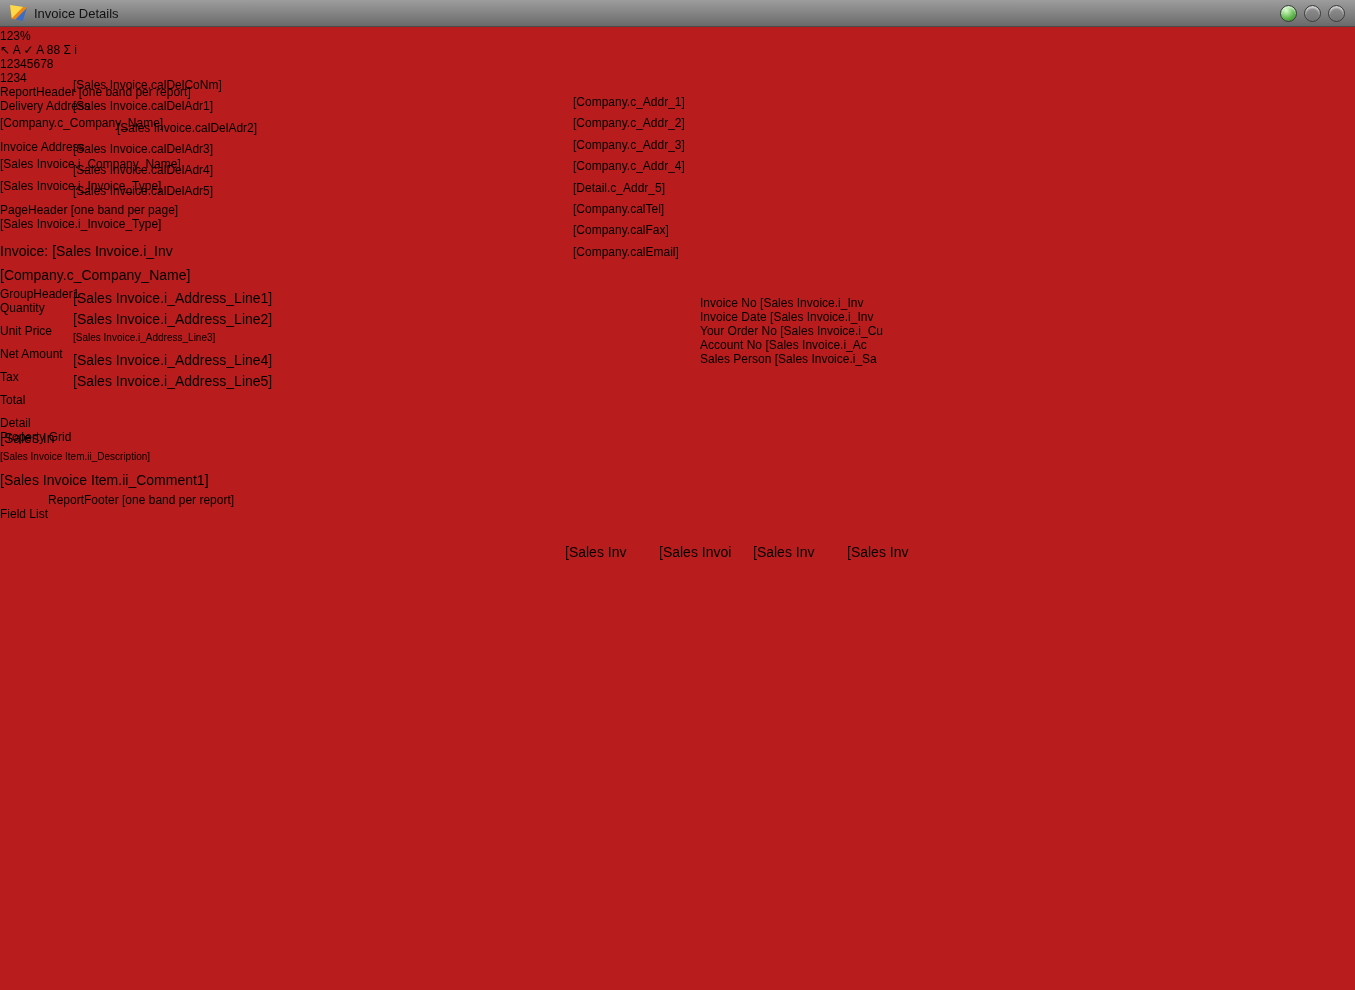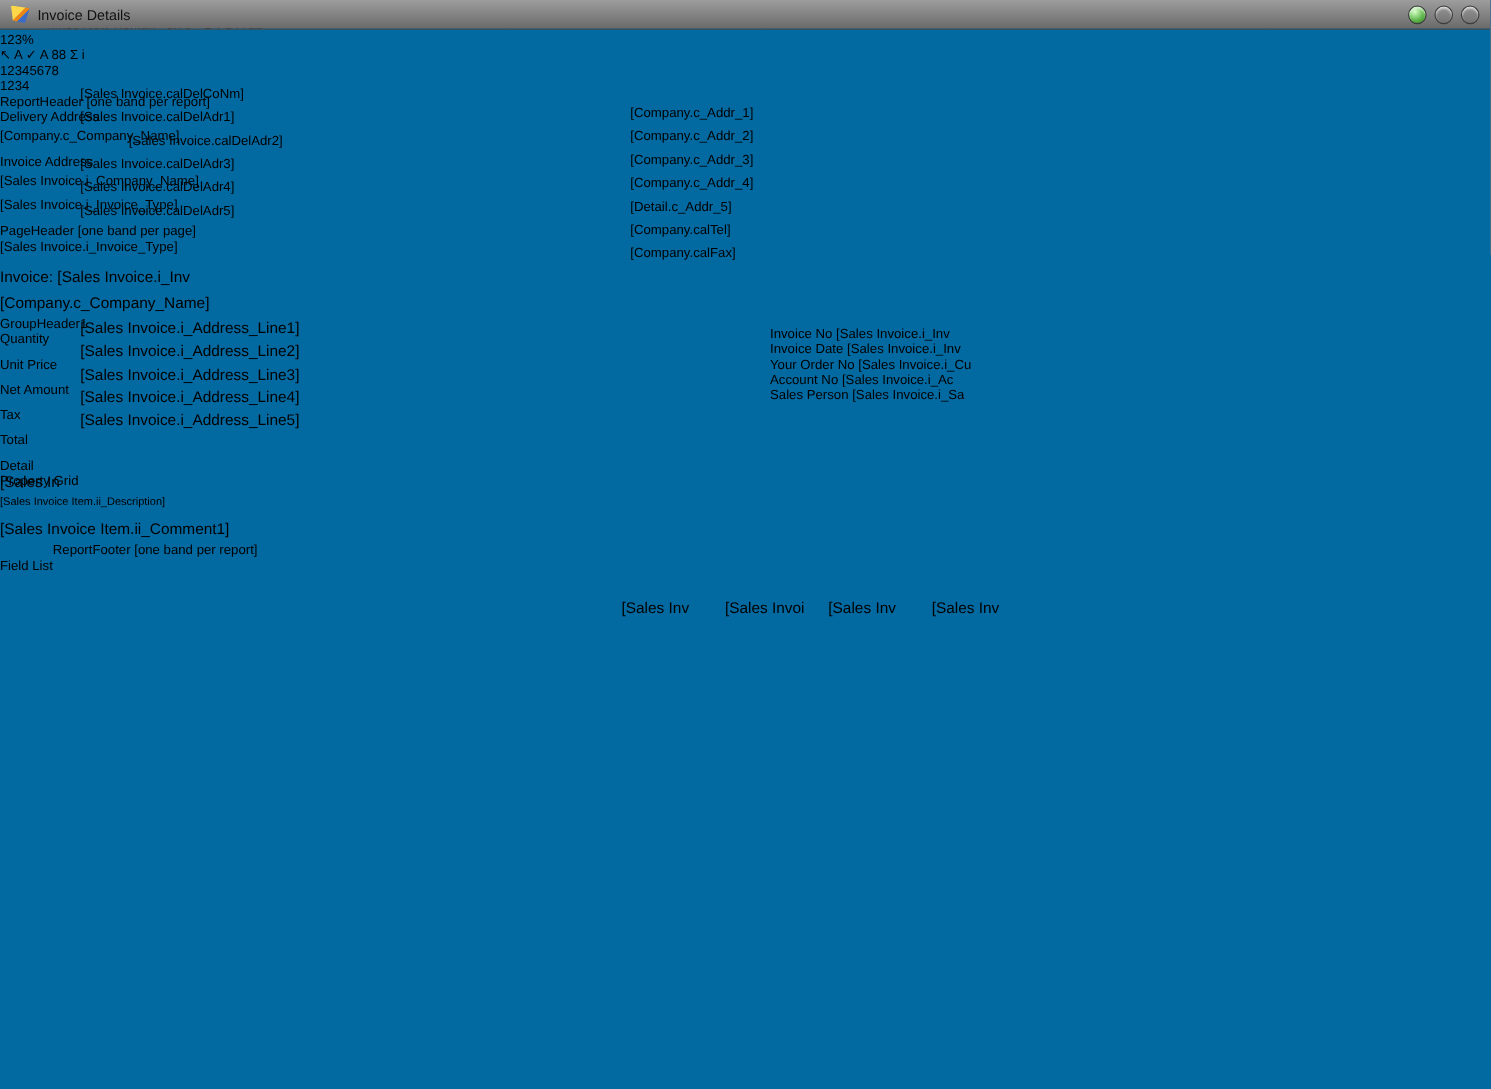--- a/index.html
+++ b/index.html
@@ -1,17 +1,17 @@
 <!DOCTYPE html>
 <html><head>
 <meta charset="utf-8">
 <style>
   html,body{margin:0;padding:0;background:#777;}
   *{box-sizing:border-box;}
-  .app{position:relative;width:1355px;height:990px;background:#0369a1;font-family:"Liberation Sans",sans-serif;font-size:12px;color:#000;overflow:hidden;}
+  .app{position:relative;width:1355px;height:990px;background:#b91c1c;font-family:"Liberation Sans",sans-serif;font-size:12px;color:#000;overflow:hidden;}
   .abs{position:absolute;}
 
   
   .titlebar{position:absolute;left:0;top:0;width:1355px;height:27px;background:linear-gradient(#9d9d9d,#6a6a6a);display:flex;align-items:center;padding:0 10px;border-bottom:1px solid #4a4a4a;}
   .appicon{width:17px;height:16px;background:linear-gradient(135deg,#ffd84a 45%,#e8861a 46% 60%,#3a6cc8 61%);clip-path:polygon(0 0,100% 15%,75% 100%,10% 85%);margin-right:7px;}
   .titletext{font-size:13px;color:#111;}
   .wbtns{margin-left:auto;display:flex;gap:7px;}
   .wbtn{width:17px;height:17px;border-radius:50%;border:1px solid #3c3c3c;box-shadow:inset 0 2px 2px rgba(255,255,255,.65);}
   .wbtn.min{background:radial-gradient(circle at 35% 30%,#d6ffc8,#61b84e 55%,#2f7d22);}
   .wbtn.max{background:radial-gradient(circle at 35% 30%,#ffe9b0,#e8a televis 0;background:radial-gradient(circle at 35% 30%,#ffe9b0,#e0a22c 55%,#b0720e);}
@@ -334,31 +334,32 @@
             <div class="frow r" style="height:21.4px;"><span>[Company.c_Addr_3]</span><span class="dbicon"></span></div>
 
             <div class="frow r" style="height:21.4px;"><span>[Company.c_Addr_4]</span><span class="dbicon"></span></div>
 
             <div class="frow r" style="height:21.4px;"><span>[Detail.c_Addr_5]</span><span class="dbicon"></span></div>
 
             <div class="frow r" style="height:21.4px;"><span>[Company.calTel]</span><span class="dbicon"></span></div>
 
             <div class="frow r" style="height:21.4px;"><span>[Company.calFax]</span><span class="dbicon"></span></div>
 
+            <div class="frow r" style="height:21.4px;"><span>[Company.calEmail]</span><span class="dbicon"></span></div>
           </div>
 
         <div class="fieldbox" style="left:37px;top:251px;width:130px;height:17px;"><span>Invoice Address</span></div>
         <div class="fieldbox serifbold" style="left:73px;top:268px;width:378px;height:22px;"><span>[Sales Invoice.i_Company_Name]</span><span class="dbicon"></span></div>
         <div class="abs" style="left:73px;top:290px;width:378px;">
 
             <div class="frow" style="height:20.8px;font-size:14px;"><span>[Sales Invoice.i_Address_Line1]</span><span class="dbicon"></span></div>
 
             <div class="frow" style="height:20.8px;font-size:14px;"><span>[Sales Invoice.i_Address_Line2]</span><span class="dbicon"></span></div>
 
-            <div class="frow" style="height:20.8px;font-size:14px;"><span>[Sales Invoice.i_Address_Line3]</span><span class="dbicon"></span></div>
+            <div class="frow" style="height:20.8px;font-size:10px;"><span>[Sales Invoice.i_Address_Line3]</span><span class="dbicon"></span></div>
 
             <div class="frow" style="height:20.8px;font-size:14px;"><span>[Sales Invoice.i_Address_Line4]</span><span class="dbicon"></span></div>
 
             <div class="frow" style="height:20.8px;font-size:14px;"><span>[Sales Invoice.i_Address_Line5]</span><span class="dbicon"></span></div>
           </div>
 
         <div class="fieldbox c bigbold" style="left:655px;top:271px;width:288px;height:24px;"><span>[Sales Invoice.i_Invoice_Type]</span><span class="dbicon"></span></div>
         <div class="abs" style="left:700px;top:296px;width:243px;">
 
             <div class="itable-row">

